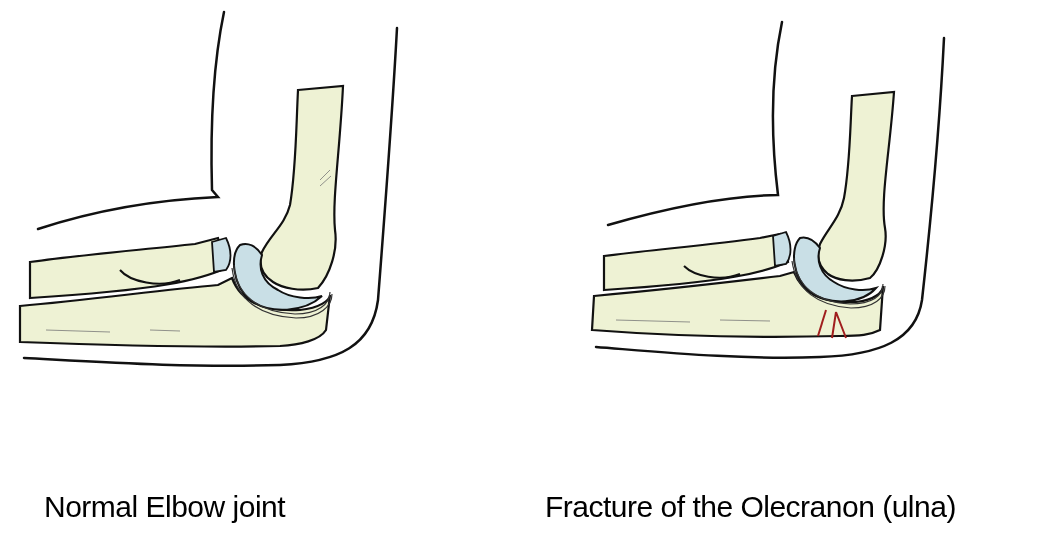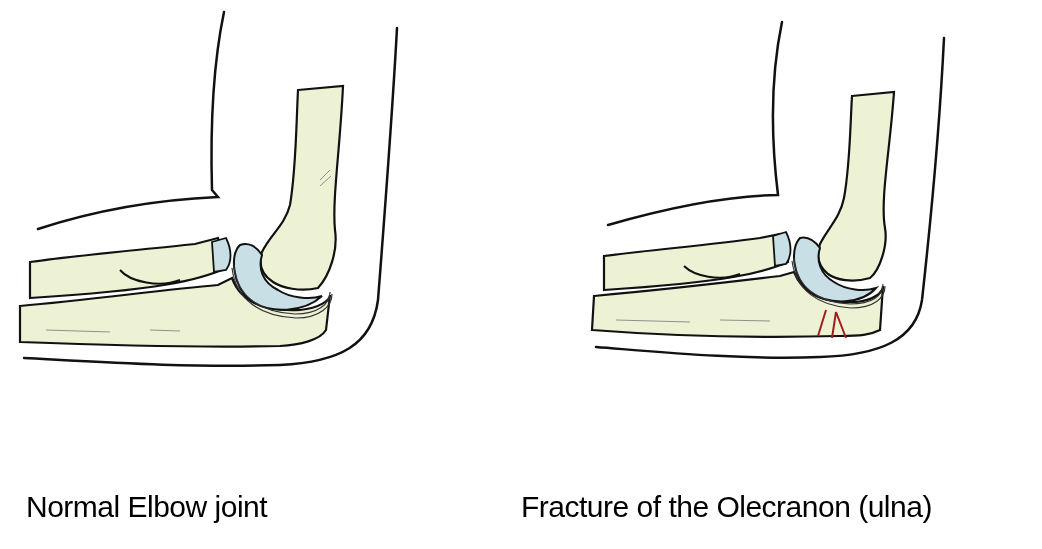--- a/index.html
+++ b/index.html
@@ -3,22 +3,22 @@
 <meta charset="utf-8">
 <style>
   html, body { margin:0; padding:0; background:#ffffff; }
   body { width:1042px; height:549px; position:relative; overflow:hidden;
          font-family:"Liberation Sans", "DejaVu Sans", sans-serif; }
   .panel { position:absolute; top:0; width:420px; height:400px; }
   .panel svg { width:420px; height:400px; display:block; }
   #panel-normal { left:0; }
   #panel-fracture { left:580px; }
   .caption { position:absolute; top:490px; font-size:30px; color:#000; letter-spacing:-0.5px; white-space:nowrap; }
-  #cap-normal { left:26px; }
-  #cap-fracture { left:521px; }
+  #cap-normal { left:44px; }
+  #cap-fracture { left:545px; }
 </style>
 </head>
 <body>
 
 <div class="panel" id="panel-normal">
   <svg viewBox="0 0 420 400">
     <g fill="none" stroke="#111" stroke-width="2.5" stroke-linecap="round">
 
       <path d="M224 12 C214 60 210 120 212 190 L218 197 C150 200 90 212 38 229"></path>
 

